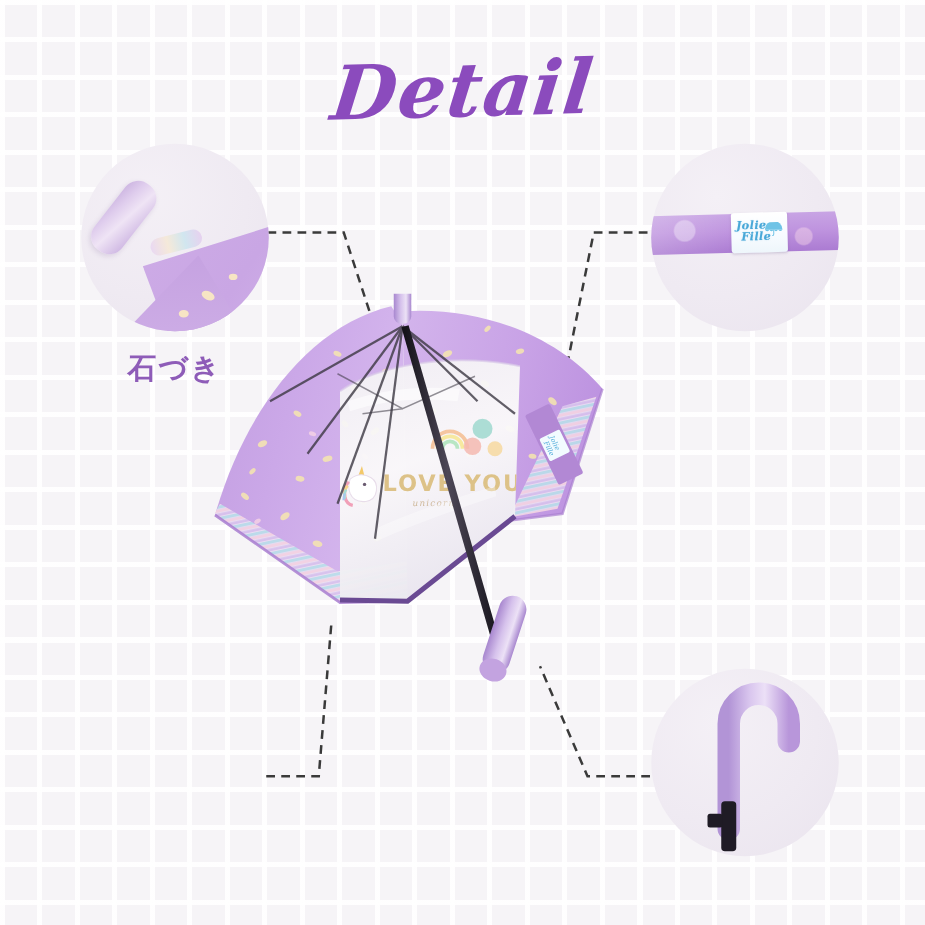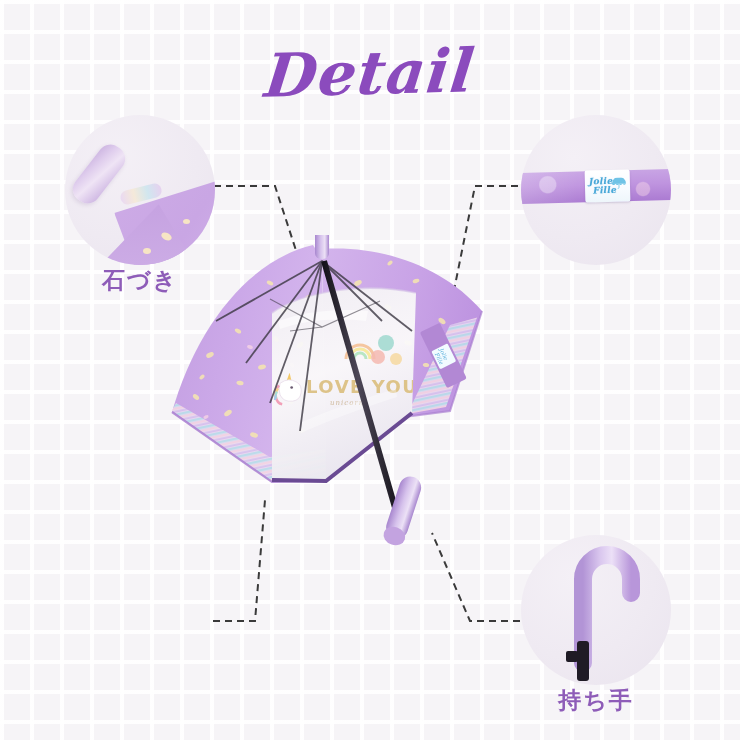--- a/index.html
+++ b/index.html
@@ -31,21 +31,21 @@
   .connectors{position:absolute;inset:0;pointer-events:none;}
 
   
   .detail-node{position:absolute;}
   .circle{
     position:relative;width:150px;height:150px;border-radius:50%;
     overflow:hidden;
     background:radial-gradient(circle at 35% 28%, #f4f0f6 0%, #efeaf2 55%, #eae4ee 100%);
   }
   .caption{
-    text-align:center;
+    margin-top:14px;text-align:center;
     font-family:"DejaVu Sans", sans-serif;
     font-size:23px;font-weight:700;letter-spacing:2px;
     color:#8e5cb8;white-space:nowrap;
   }
 
   .node-ferrule{left:65px;top:115px;}
   .node-band{left:521px;top:115px;}
   .node-tip{left:65px;top:535px;}
   .node-handle{left:521px;top:535px;}
 
@@ -204,21 +204,20 @@
             <stop offset="35%" stop-color="#d9c6ee"></stop>
             <stop offset="60%" stop-color="#ece0f7"></stop>
             <stop offset="100%" stop-color="#b896da"></stop>
           </linearGradient>
         </defs>
         <path d="M62 128 L62 44 A24 24 0 0 1 110 44 L110 58" stroke="url(#hg)" stroke-width="18" fill="none" stroke-linecap="round"></path>
         <rect x="56" y="106" width="12" height="40" rx="3" fill="#1f1b25"></rect>
         <rect x="45" y="116" width="12" height="11" rx="2" fill="#1f1b25"></rect>
       </svg>
     </div>
-    <div class="caption nosel">持ち手</div>
   </div>
 
   <svg class="umbrella" viewBox="0 0 430 345">
     <defs>
       <linearGradient id="canopyL" x1="0" y1="0" x2="1" y2="0.4">
         <stop offset="0%" stop-color="#c29de0"></stop>
         <stop offset="45%" stop-color="#cba8e8"></stop>
         <stop offset="100%" stop-color="#d6b8ee"></stop>
       </linearGradient>
       <linearGradient id="canopyR" x1="0" y1="0" x2="1" y2="0.3">

